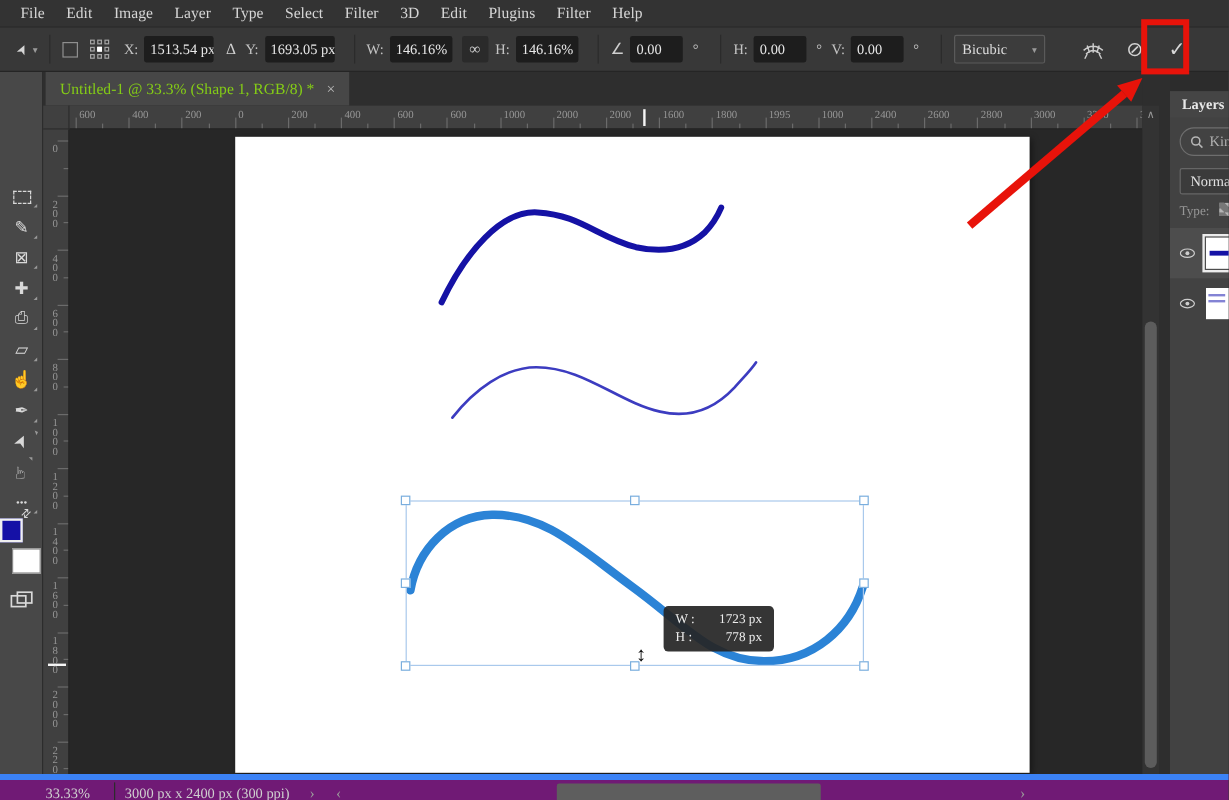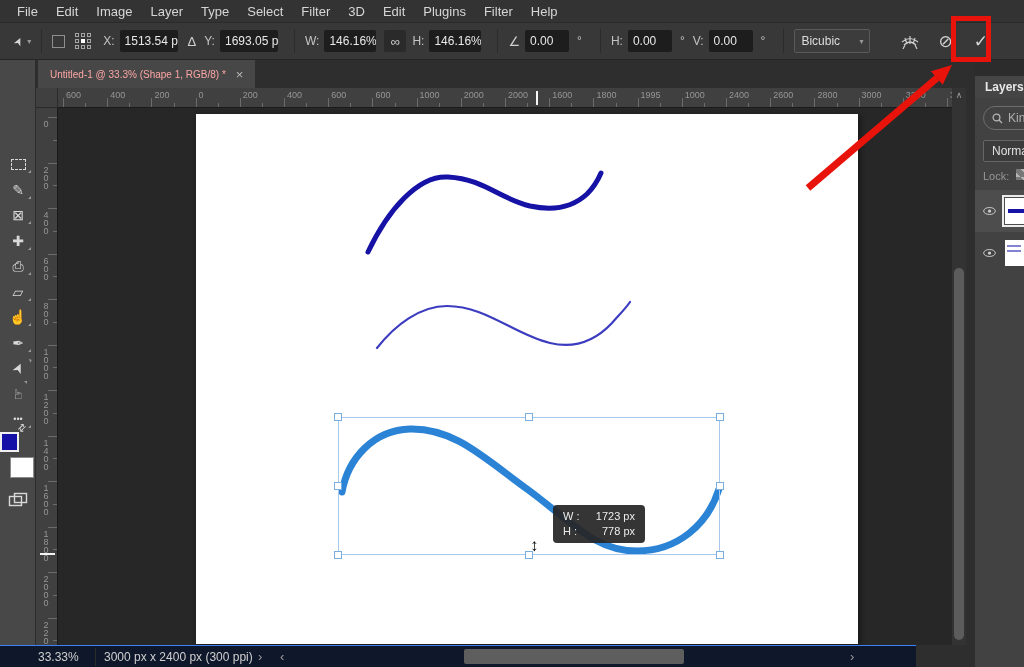--- a/index.html
+++ b/index.html
@@ -1,18 +1,18 @@
 <!DOCTYPE html>
 <html><head>
 <meta charset="utf-8">
 <style>
   * { margin:0; padding:0; box-sizing:border-box; }
   body { background:#1e1e1e; font-family:"Liberation Sans", sans-serif; }
   .app { position:relative; width:1024px; height:667px; background:#2e2e2e; overflow:hidden;
-         font-family:Liberation Sans, sans-serif; }
+         font-family:Liberation Serif, serif; }
 
   
   .menubar { position:absolute; left:0; top:0; width:1024px; height:22px; background:#333333;
              display:flex; align-items:center; padding-left:8px; }
   .menubar span { color:#d6d6d6; font-size:13px; padding:0 9px; cursor:default; }
 
   
   .optionsbar { position:absolute; left:0; top:22px; width:1024px; height:38px; background:#383838;
                 border-top:1px solid #2a2a2a; border-bottom:1px solid #252525;
                 display:flex; align-items:center; font-size:12px; color:#c9c9c9; }
@@ -52,21 +52,21 @@
   .swap-g { position:absolute; left:36px; top:362px; transform:translateX(-100%) rotate(-45deg);
             color:#d9d9d9; font-size:10px; left:26px; }
   .fg-swatch { position:absolute; left:0px; top:372px; width:19px; height:20px; border:2px solid #f0f0f0; }
   .bg-swatch { position:absolute; left:10px; top:397px; width:24px; height:21px; border:1px solid #8a8a8a; background:#ffffff; }
   .screenmode { position:absolute; left:8px; top:432px; }
 
   
   .tabbar { position:absolute; left:36px; top:60px; width:916px; height:28px; background:#2e2e2e; display:flex; }
   .doc-tab { margin-left:2px; height:28px; background:#474747; display:flex; align-items:center;
              padding:0 12px; gap:10px; }
-  .doc-tab .title { color:#fca5a5; font-size:10px; white-space:nowrap; }
+  .doc-tab .title { color:#84cc16; font-size:13px; white-space:nowrap; }
   .doc-tab .close { color:#b5b5b5; font-size:13px; }
 
   
   .corner { position:absolute; left:36px; top:88px; width:22px; height:20px; background:#404040;
             border-right:1px solid #2a2a2a; border-bottom:1px solid #2a2a2a; }
   .hruler { position:absolute; left:58px; top:88px; width:894px; height:20px; background:#404040;
             border-bottom:1px solid #1a1a1a; overflow:hidden; }
   .hruler .lab { position:absolute; top:2px; font-size:9px; color:#969696; }
   .hruler .tick { position:absolute; bottom:0; width:1px; background:#6b6b6b; }
   .hruler .pos-marker { position:absolute; left:478px; top:3px; width:2px; height:14px; background:#f5f5f5; }
@@ -114,22 +114,22 @@
   .layerrow { position:absolute; left:0; width:60px; height:42px; display:flex; align-items:center;
               padding-left:8px; gap:9px; }
   .layerrow.sel { background:#4d4d4d; }
   .lr1 { top:130px; } .lr2 { top:172px; }
   .thumb { width:30px; height:26px; background:#ffffff; position:relative; flex:0 0 auto; }
   .thumb.selected { outline:2px solid #ececec; outline-offset:1px; }
   .thumb .bar { position:absolute; left:3px; top:11px; width:24px; height:4px; background:#1512a5; }
   .thumb .squig { position:absolute; left:2px; width:14px; height:2px; background:#5a5ac6; opacity:.75; }
 
   
-  .statusbar { position:absolute; left:0; top:645px; width:916px; height:22px; background:#0f172a;
-               border-top:1px solid #3b82f6; color:#cfcfcf; font-size:12px; }
+  .statusbar { position:absolute; left:0; top:645px; width:1024px; height:22px; background:#701a75;
+               border-top:5px solid #3b82f6; color:#cfcfcf; font-size:12px; }
   .statusbar .zoom { position:absolute; left:38px; top:4px; }
   .statusbar .vline { position:absolute; left:95px; top:2px; width:1px; height:18px; background:#2c2c2c; }
   .statusbar .doc { position:absolute; left:104px; top:4px; }
   .statusbar .chev { position:absolute; top:3px; color:#9a9a9a; font-size:13px; }
   .hthumb { position:absolute; left:464px; top:3px; width:220px; height:15px; background:#5e5e5e; border-radius:2px; }
 
   
   .annot-svg { position:absolute; left:0; top:0; pointer-events:none; z-index:50; }
   .red-box { position:absolute; left:951px; top:16px; width:40px; height:46px; border:5px solid #e8130a; z-index:51; }
 
@@ -391,21 +391,21 @@
       <span>Layers</span>
     </div>
     <div class="searchbox">
       <svg width="11" height="11" viewBox="0 0 11 11">
         <circle cx="4.5" cy="4.5" r="3.4" fill="none" stroke="#b5b5b5" stroke-width="1.3"></circle>
         <line x1="7" y1="7" x2="10" y2="10" stroke="#b5b5b5" stroke-width="1.3"></line>
       </svg>
       <span>Kind</span>
     </div>
     <div class="blendbox">Normal</div>
-    <div class="lockrow">Lock:</div>
+    <div class="lockrow">Type:</div>
     <div class="lock-checker"></div>
 
     <div class="layerrow sel lr1">
       <svg width="16" height="10" viewBox="0 0 16 10">
         <ellipse cx="8" cy="5" rx="7.2" ry="4.3" fill="none" stroke="#cdcdcd" stroke-width="1.2"></ellipse>
         <circle cx="8" cy="5" r="2" fill="#cdcdcd"></circle>
       </svg>
       <div class="thumb selected">
         <div class="bar"></div>
       </div>

